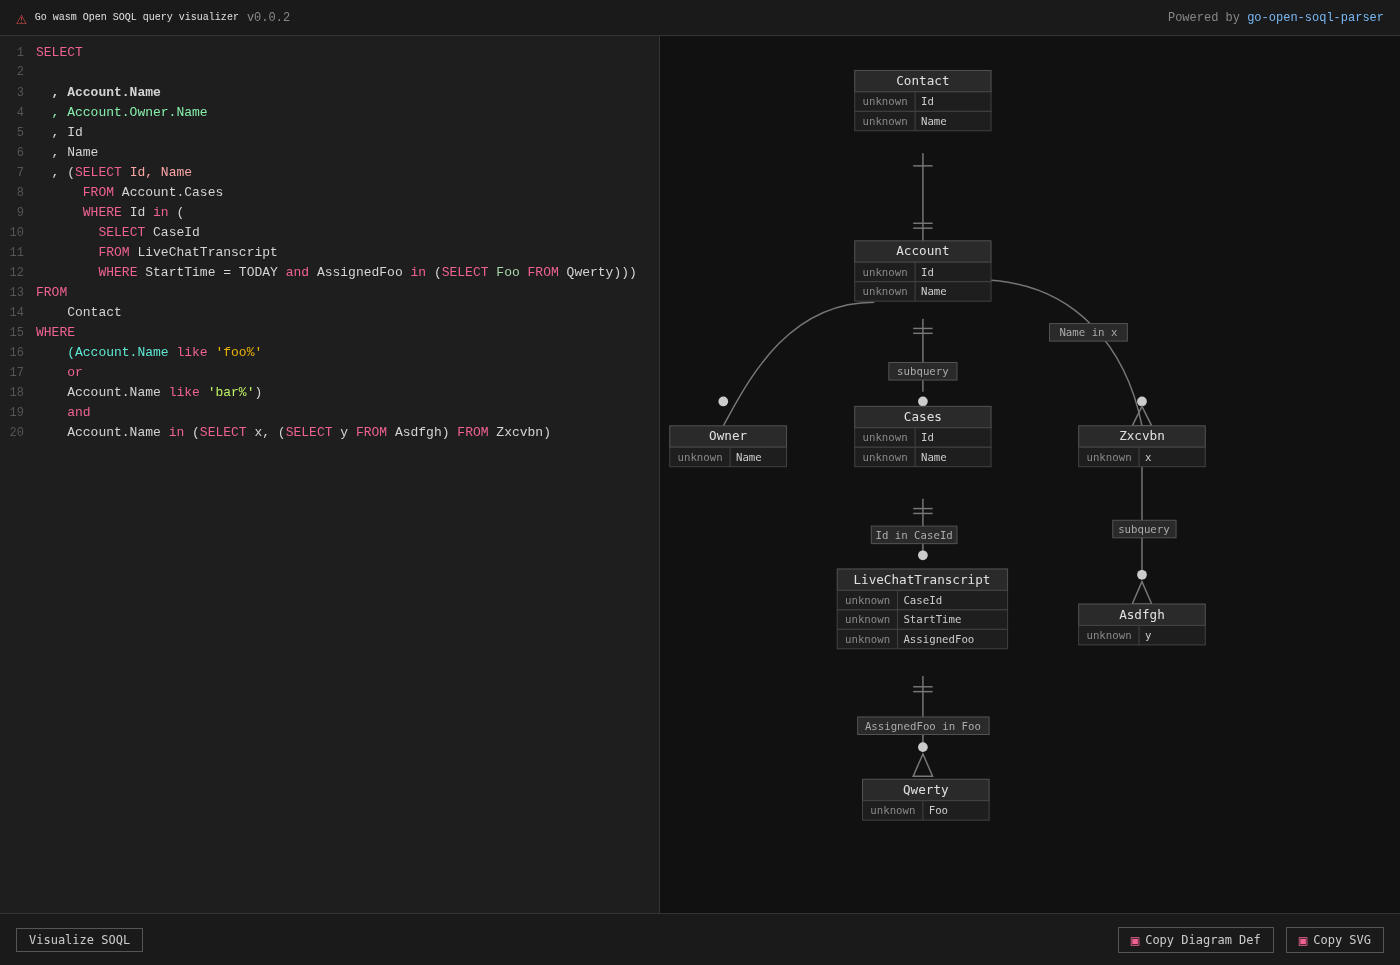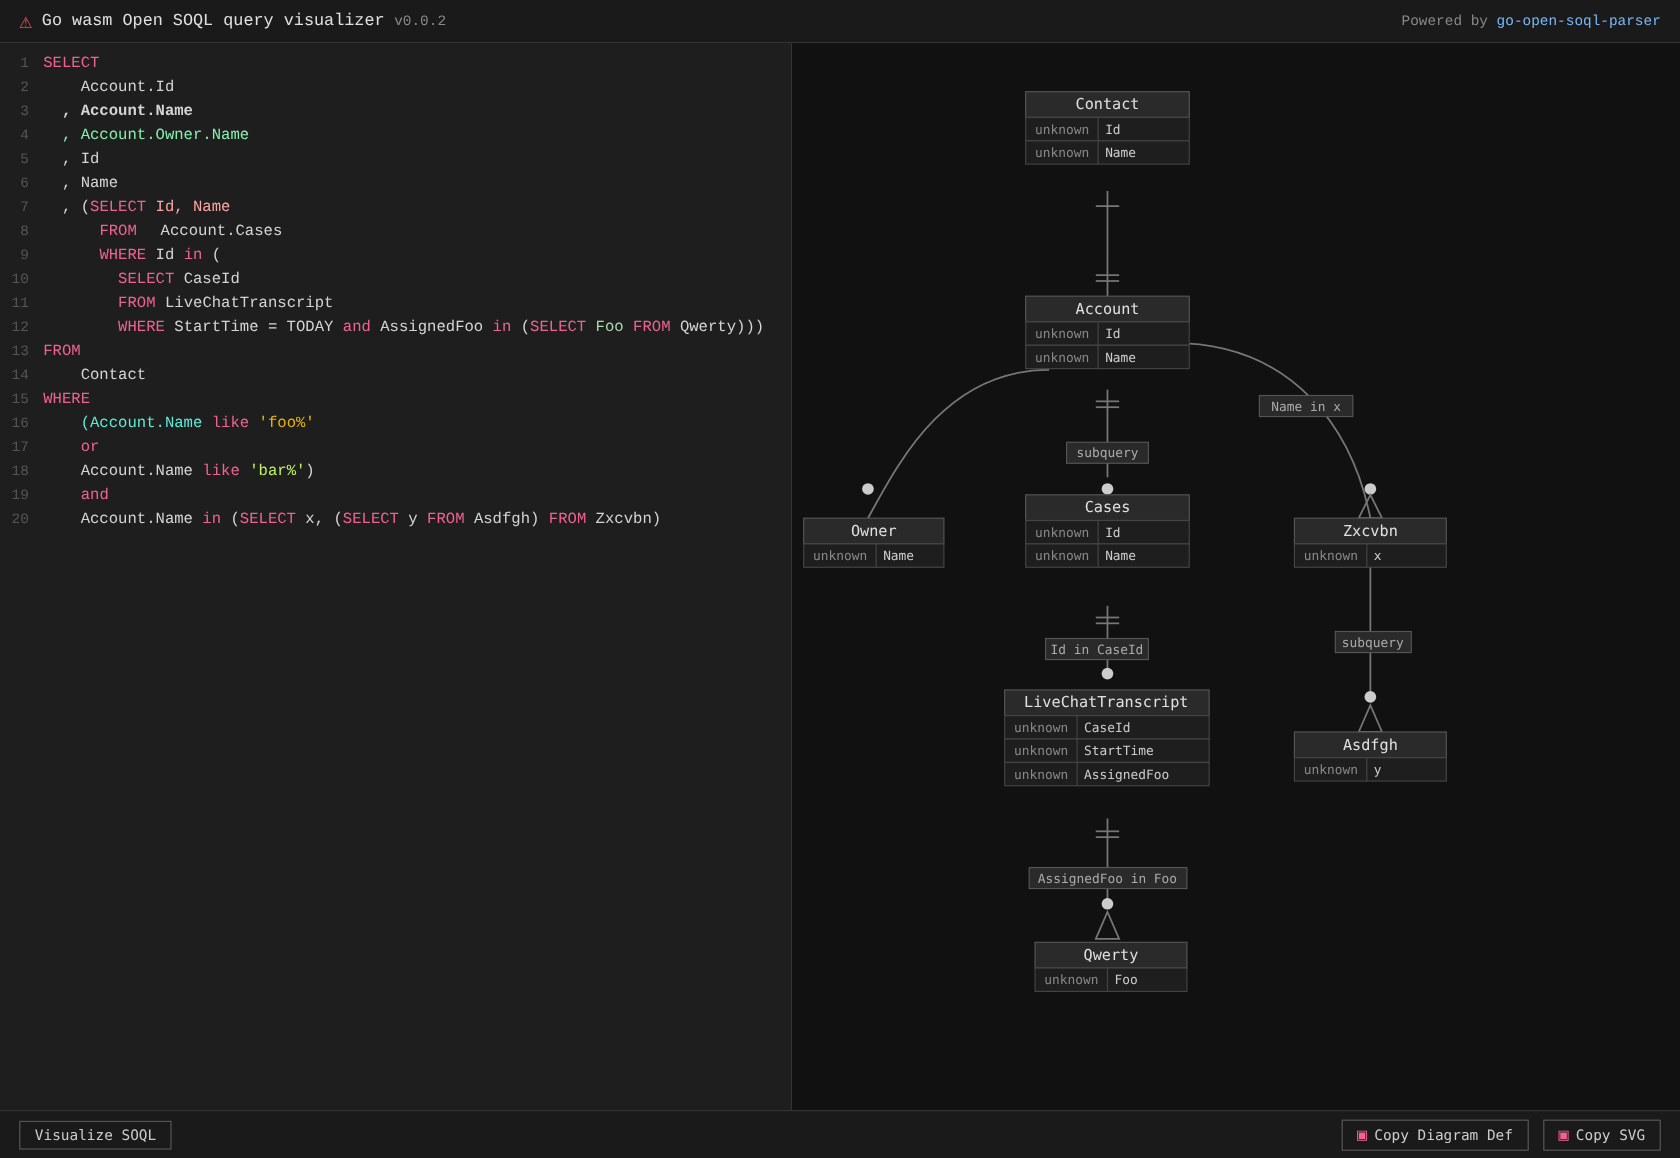--- a/index.html
+++ b/index.html
@@ -26,21 +26,21 @@
       height: 36px;
       flex-shrink: 0;
     }
     .header-left {
       display: flex;
       align-items: center;
       gap: 8px;
     }
     .header-title {
       color: #e0e0e0;
-      font-size: 14px;
+      font-size: 10px;
     }
     .header-version {
       color: #888;
       font-size: 12px;
     }
     .header-right {
       color: #888;
       font-size: 12px;
     }
     .header-right a {
@@ -96,21 +96,21 @@
       overflow: hidden;
       position: relative;
     }
     .diagram-svg {
       width: 100%;
       height: 100%;
     }
 
     
     .footer {
-      height: 40px;
+      height: 52px;
       background: #1a1a1a;
       border-top: 1px solid #333;
       display: flex;
       align-items: center;
       justify-content: space-between;
       padding: 0 16px;
       flex-shrink: 0;
     }
     .footer-left button {
       background: transparent;
@@ -159,21 +159,20 @@
 <div class="main-area">
 
   <div class="code-panel">
 
   <div class="code-line">
         <span class="line-num">1</span>
         <span class="line-content"><span style="color: rgb(240, 98, 146);">SELECT</span></span>
       </div>
       <div class="code-line">
         <span class="line-num">2</span>
-        <span class="line-content"><span style="color: rgb(212, 212, 212);">    Account.Id</span></span>
       </div>
       <div class="code-line">
         <span class="line-num">3</span>
         <span class="line-content"><span style="color: rgb(212, 212, 212); font-weight: bold;">  , Account.Name</span></span>
       </div>
       <div class="code-line">
         <span class="line-num">4</span>
         <span class="line-content"><span style="color: #86efac;">  , Account.Owner.Name</span></span>
       </div>
       <div class="code-line">
@@ -183,21 +182,21 @@
       <div class="code-line">
         <span class="line-num">6</span>
         <span class="line-content"><span style="color: rgb(212, 212, 212);">  , Name</span></span>
       </div>
       <div class="code-line">
         <span class="line-num">7</span>
         <span class="line-content"><span style="color: rgb(212, 212, 212);">  , (</span><span style="color: rgb(240, 98, 146);">SELECT</span><span style="color: #fca5a5;"> Id, Name</span></span>
       </div>
       <div class="code-line">
         <span class="line-num">8</span>
-        <span class="line-content"><span style="color: rgb(212, 212, 212);">      </span><span style="color: rgb(240, 98, 146);">FROM</span><span style="color: rgb(212, 212, 212); padding-left: 12px;"> Account.Cases</span></span>
+        <span class="line-content"><span style="color: rgb(212, 212, 212);">      </span><span style="color: rgb(240, 98, 146);">FROM</span><span style="color: rgb(212, 212, 212);"> Account.Cases</span></span>
       </div>
       <div class="code-line">
         <span class="line-num">9</span>
         <span class="line-content"><span style="color: rgb(212, 212, 212);">      </span><span style="color: rgb(240, 98, 146);">WHERE</span><span style="color: rgb(212, 212, 212);"> Id </span><span style="color: rgb(240, 98, 146);">in</span><span style="color: rgb(212, 212, 212);"> (</span></span>
       </div>
       <div class="code-line">
         <span class="line-num">10</span>
         <span class="line-content"><span style="color: rgb(212, 212, 212);">        </span><span style="color: rgb(240, 98, 146);">SELECT</span><span style="color: rgb(212, 212, 212);"> CaseId</span></span>
       </div>
       <div class="code-line">

